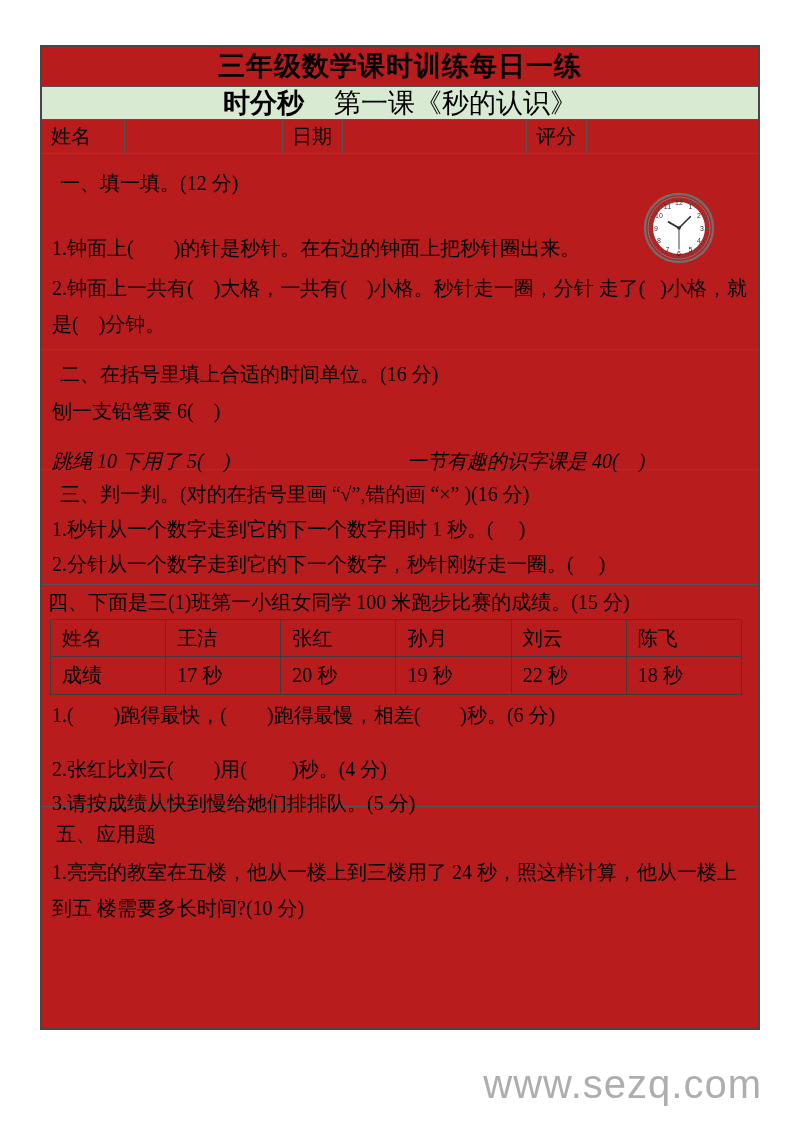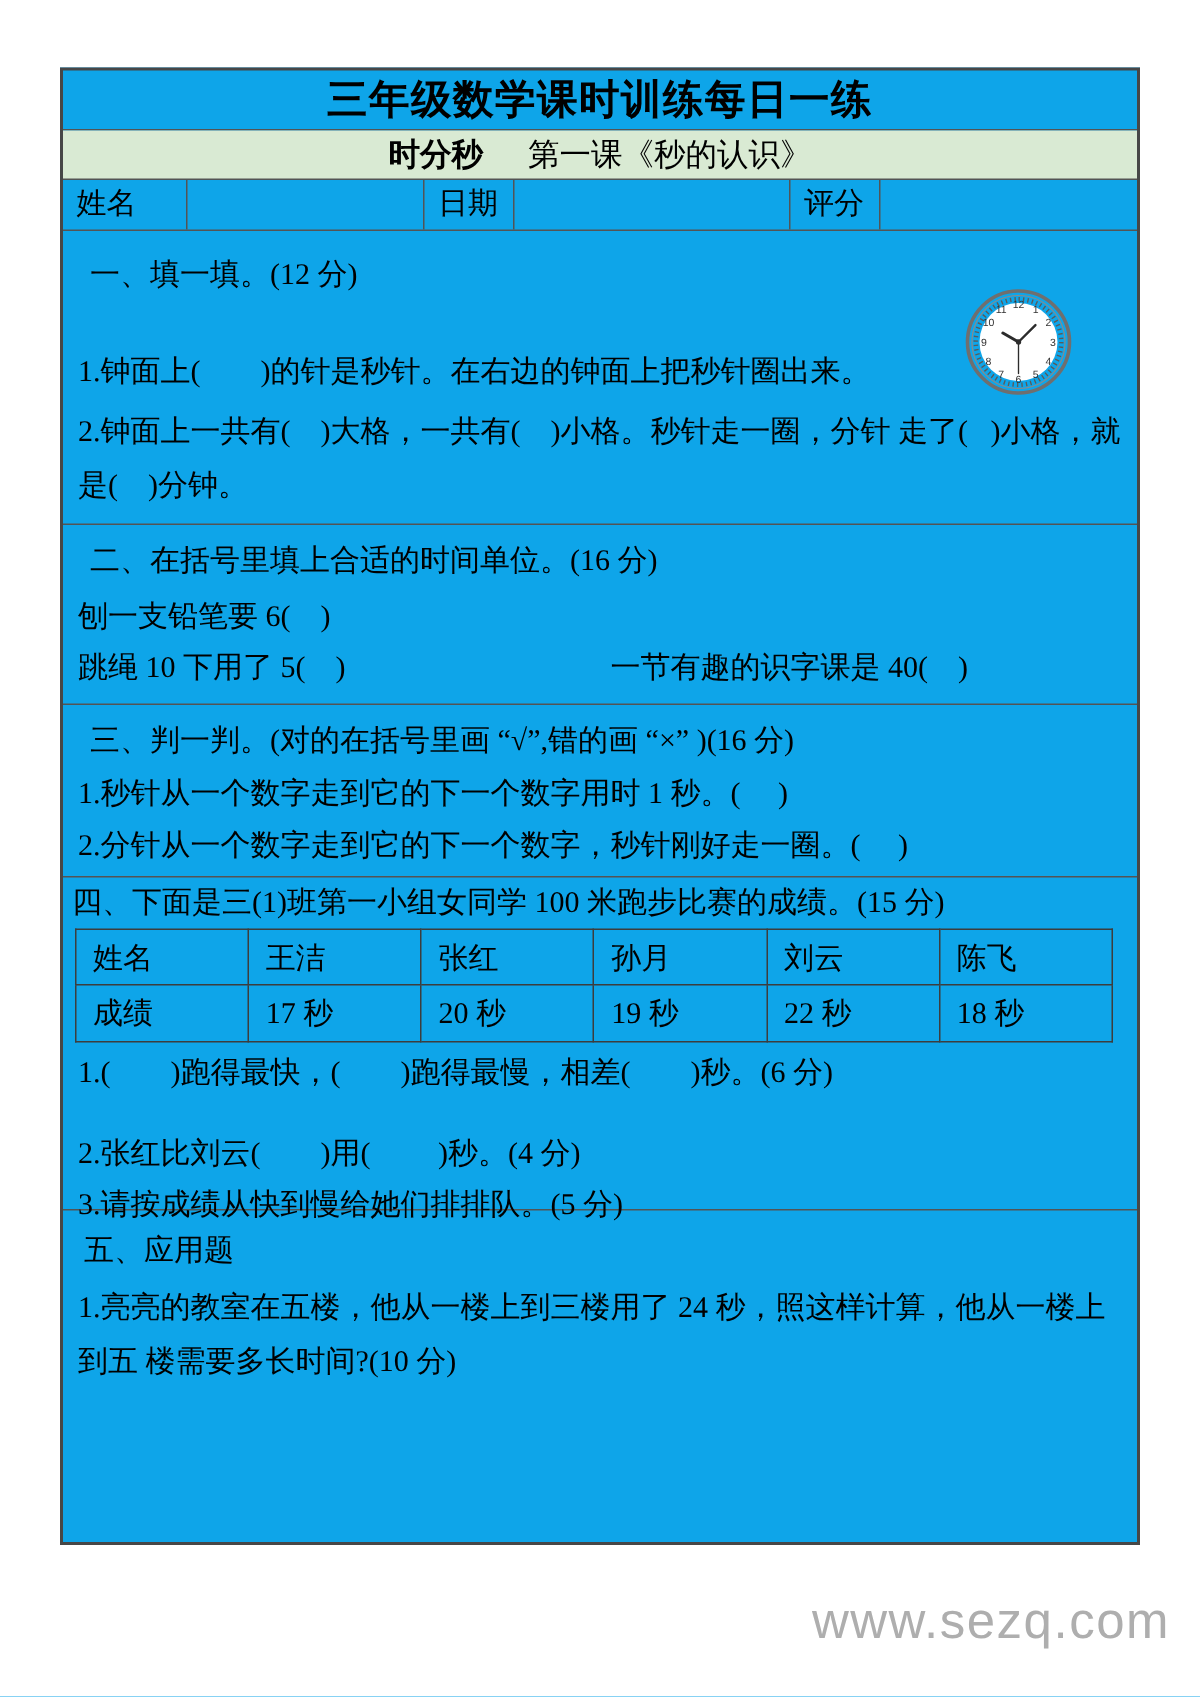--- a/index.html
+++ b/index.html
@@ -2,61 +2,61 @@
 <html><head>
 <meta charset="utf-8">
 <style>
   html,body{margin:0;padding:0;}
   body{
     width:800px;height:1131px;position:relative;background:#ffffff;
     font-family:"Liberation Serif","DejaVu Serif",serif;color:#000;overflow:hidden;
   }
   .sheet{
     position:absolute;left:40px;top:45px;width:720px;height:985px;
-    border:2px solid #474747;box-sizing:border-box;background:#0ea5e9;
+    border:2px solid #474747;box-sizing:border-box;background:#b91c1c;
   }
   .row,.sec{box-sizing:border-box;border-bottom:1px solid #545454;width:100%;}
   .row-title{height:40px;text-align:center;font-size:27px;font-weight:bold;line-height:38px;letter-spacing:1px;}
-  .row-subtitle{height:33px;background:#d9ead3;text-align:center;font-size:21px;line-height:32px;}
+  .row-subtitle{height:33px;background:#d9ead3;text-align:center;font-size:27px;line-height:32px;}
   .row-subtitle .unit{font-weight:bold;margin-right:30px;}
   .row-info{height:34px;display:grid;grid-template-columns:83px 158px 60px 184px 60px 1fr;font-size:20px;line-height:32px;}
   .row-info>div{border-right:1px solid #545454;padding-left:9px;box-sizing:border-box;}
   .row-info>div:last-child{border-right:none;}
   .sec{position:relative;font-size:20px;padding-left:10px;padding-right:10px;}
   .sec p{margin:0;white-space:pre-wrap;}
   .sec1{height:196px;}
   .sec1 .heading{padding:14px 0 0 8px;line-height:30px;}
   .sec1 .q1{margin-top:35px;line-height:30px;}
   .sec1 .q2{margin-top:7px;line-height:36px;}
   .sec2{height:120px;padding-top:10px;}
   .sec2 .heading{line-height:28px;padding-left:8px;}
   .pair{display:grid;grid-template-columns:355px 1fr;line-height:30px;}
   .pair-1{margin-top:8px;}
-  .pair-2{margin-top:4px;}
+  .pair-2{margin-top:20px;font-style:italic;}
   .sec3{height:115px;padding-top:10px;}
   .sec3 .heading{line-height:28px;padding-left:8px;}
   .sec3 .q1{margin-top:6px;line-height:30px;}
   .sec3 .q2{margin-top:5px;line-height:30px;}
   .sec4{height:222px;padding-top:4px;padding-left:6px;}
   .sec4 .heading{line-height:26px;}
   table.score{border-collapse:collapse;table-layout:fixed;width:692px;margin-top:4px;margin-left:2px;}
   table.score td{border:1px solid #3d3d3d;font-size:20px;padding:0 0 0 11px;white-space:pre;}
   table.score tr.hdr td{height:36px;}
   table.score tr.val td{height:37px;}
   .sec4 .q{margin-left:4px;line-height:32px;}
   .sec4 .q1{margin-top:4px;}
   .sec4 .q2{margin-top:22px;}
   .sec4 .q3{margin-top:2px;}
   .sec5{height:221px;border-bottom:none;padding-top:12px;}
   .sec5 .heading{line-height:30px;padding-left:4px;}
   .sec5 .q1{margin-top:5px;line-height:36px;}
   .clockbox{position:absolute;left:601px;top:38px;width:72px;height:72px;}
   .clockbox svg{display:block;}
   .watermark{
-    position:absolute;right:20px;top:1062px;font-size:34px;color:#aeaeae;
+    position:absolute;right:38px;top:1062px;font-size:40px;color:#aeaeae;
     font-family:"Liberation Sans","DejaVu Sans",sans-serif;letter-spacing:1px;text-align:center;
   }
 </style>
 </head>
 <body>
 
 <div class="sheet">
 
   <div class="row row-title">三年级数学课时训练每日一练</div>
 

